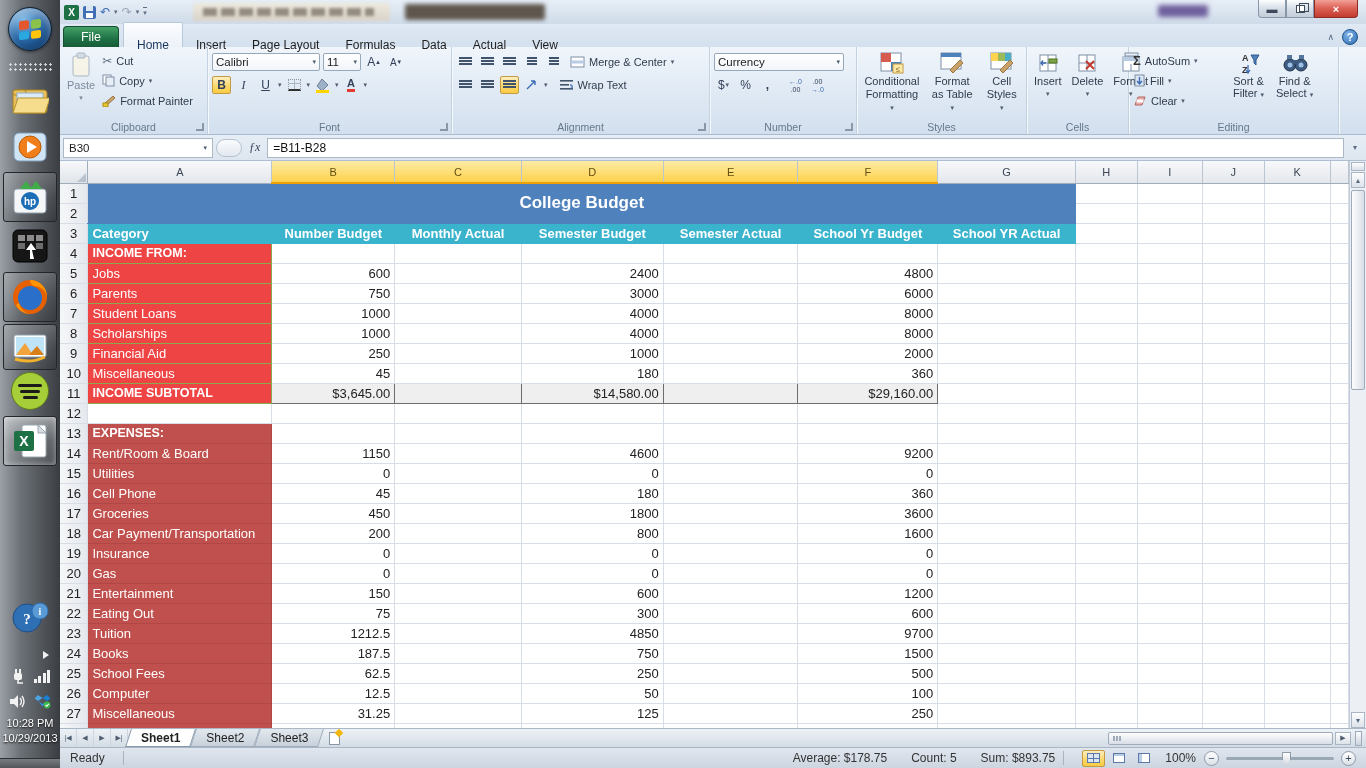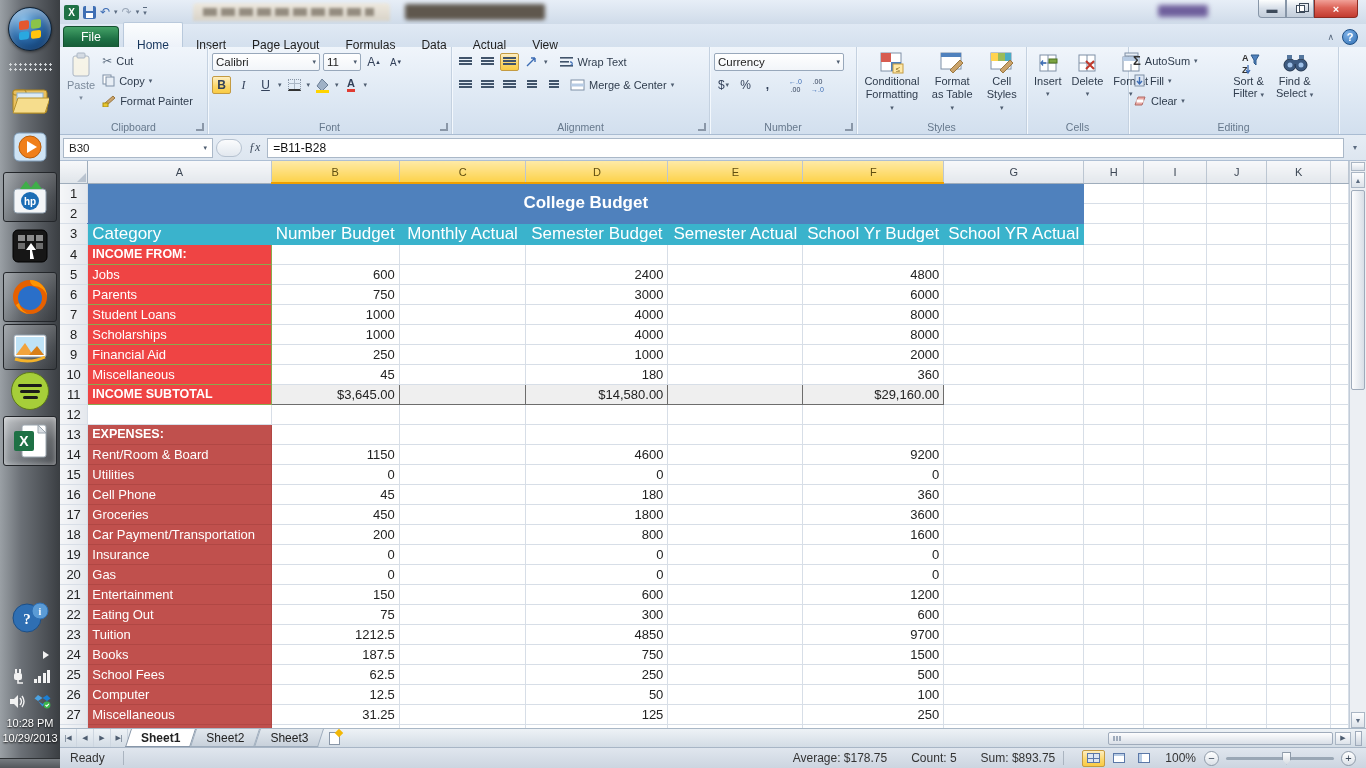--- a/index.html
+++ b/index.html
@@ -97,21 +97,21 @@
   table.grid{border-collapse:collapse;table-layout:fixed}
   .grid thead tr{height:22px}
   .grid tbody tr{height:20px}
   .corner{background:linear-gradient(#f7f8fa,#e0e5ea);border-right:1px solid #9fadbc;border-bottom:1px solid #9fadbc;position:relative}
   .corner i{position:absolute;right:1px;bottom:1px;width:0;height:0;border-left:9px solid transparent;border-bottom:9px solid #b9c3cf}
   .colh{background:linear-gradient(#f7f8fa,#e3e7ec);border-right:1px solid #bcc6d2;border-bottom:1px solid #9fadbc;font-size:11px;font-weight:normal;color:#3c4654;text-align:center}
   .colh.chl{background:linear-gradient(#ffeaa6,#fcd24b);border-bottom:2px solid #ef9f00;color:#604e10}
   .rowh{background:linear-gradient(to right,#f5f6f8,#e4e8ed);border-right:1px solid #9fadbc;border-bottom:1px solid #c3cbd5;font-size:11px;color:#3c4654;text-align:center;padding:0}
   .grid td{border-right:1px solid #d7dee7;border-bottom:1px solid #d7dee7;font-size:13px;color:#222;padding:0 4px;white-space:nowrap;overflow:hidden}
   td.titlecell{background:#4f81bd;border-color:#4f81bd;color:#fff;font-weight:bold;font-size:17px;text-align:center;vertical-align:middle}
-  td.hdr{background:#3ab3cc;border-color:#3ab3cc;color:#fff;font-weight:normal;font-size:17px;text-align:center}
+  td.hdr{background:#3ab3cc;border-color:#3ab3cc;color:#fff;font-weight:bold;font-size:13px;text-align:center}
   td.hdr.left{text-align:left}
   td.sec{font-weight:bold;font-size:12.5px;color:#fff}
   td.cat{color:#fff}
   td.income{background:#ef4444;border-color:#8aa94e}
   td.expense{background:#c0504d;border-color:#b04744}
   td.num{text-align:right}
   td.sub{background:#efefef;border:1px solid #6d6d6d}
   
   .vscroll{width:17px;background:#eceff3;border-left:1px solid #c2ccd8;display:flex;flex-direction:column;align-items:stretch}
   .vsplit{height:9px;background:linear-gradient(#fdfdfe,#dbe1e9);border:1px solid #aab6c4;margin:1px}
@@ -456,62 +456,62 @@
 
       <div class="group" style="width:258px">
         <div class="rowgap">
           <div class="hrow-ic">
             <div class="fbtn">
                 <span class="bars"></span>
               </div>
             <div class="fbtn">
                 <span class="bars"></span>
               </div>
+            <div class="fbtn">
+                <span class="bars"></span>
+              </div>
+            <div class="fbtn">
+                <span class="bars" style="width:10px"></span>
+              </div>
+            <div class="fbtn">
+                <span class="bars" style="width:10px"></span>
+              </div>
+            <div class="smallrow" style="margin-left:4px">
+              <svg width="15" height="12">
+                  <rect x="1" y="1" width="13" height="10" fill="#fff" stroke="#7f90a6"></rect>
+                  <rect x="1" y="4.5" width="13" height="3" fill="#b8cce4"></rect>
+                </svg>
+              <span>Merge &amp; Center</span>
+                <span class="dd">▾</span>
+            </div>
+          </div>
+          <div class="hrow-ic">
+            <div class="fbtn">
+                <span class="bars"></span>
+              </div>
+            <div class="fbtn">
+                <span class="bars"></span>
+              </div>
             <div class="fbtn hl">
                 <span class="bars"></span>
               </div>
             <div class="fbtn">
                 <svg width="13" height="12">
                   <path d="M2 10 L10 2 M10 2 L6 2 M10 2 L10 6" stroke="#3c6cb4" stroke-width="1.4" fill="none"></path>
                 </svg>
               </div>
             <span class="dd">▾</span>
             <div class="smallrow" style="margin-left:8px">
               <svg width="15" height="12">
                   <rect x="1" y="1" width="13" height="1.6" fill="#41546b"></rect>
                   <rect x="1" y="5" width="9" height="1.6" fill="#41546b"></rect>
                   <rect x="1" y="9" width="13" height="1.6" fill="#41546b"></rect>
                   <path d="M11 5.8 Q14 6 13 9 L11.5 9" stroke="#3c6cb4" stroke-width="1.2" fill="none"></path>
                 </svg>
               <span>Wrap Text</span>
-            </div>
-          </div>
-          <div class="hrow-ic">
-            <div class="fbtn">
-                <span class="bars"></span>
-              </div>
-            <div class="fbtn">
-                <span class="bars"></span>
-              </div>
-            <div class="fbtn">
-                <span class="bars"></span>
-              </div>
-            <div class="fbtn">
-                <span class="bars" style="width:10px"></span>
-              </div>
-            <div class="fbtn">
-                <span class="bars" style="width:10px"></span>
-              </div>
-            <div class="smallrow" style="margin-left:4px">
-              <svg width="15" height="12">
-                  <rect x="1" y="1" width="13" height="10" fill="#fff" stroke="#7f90a6"></rect>
-                  <rect x="1" y="4.5" width="13" height="3" fill="#b8cce4"></rect>
-                </svg>
-              <span>Merge &amp; Center</span>
-                <span class="dd">▾</span>
             </div>
           </div>
         </div>
         <span class="gname">Alignment</span>
         <span class="dlg"></span>
       </div>
 
       <div class="group" style="width:147px">
         <div class="rowgap">
           <div class="combo" style="width:130px">

